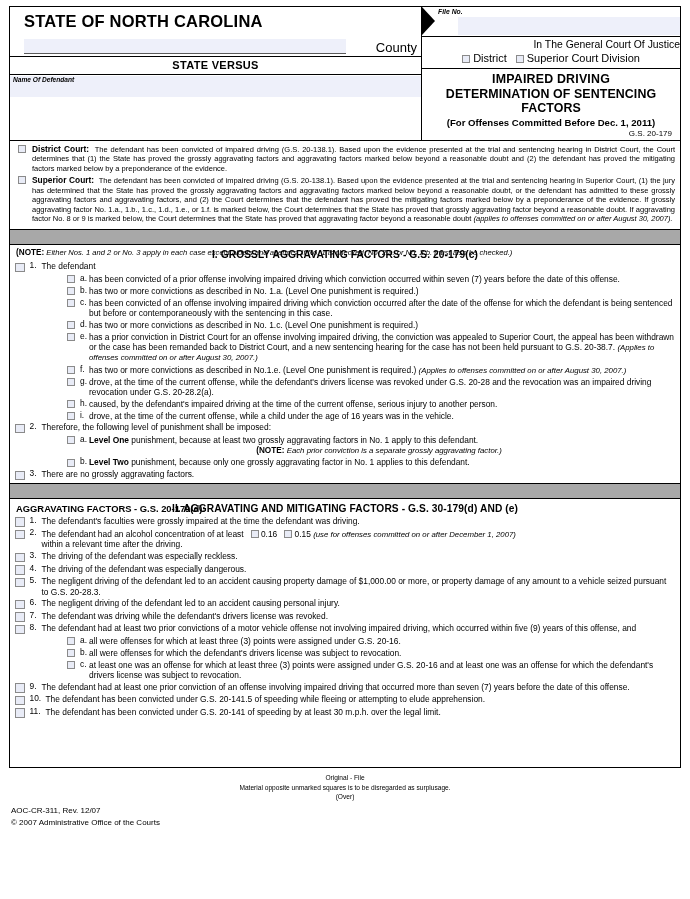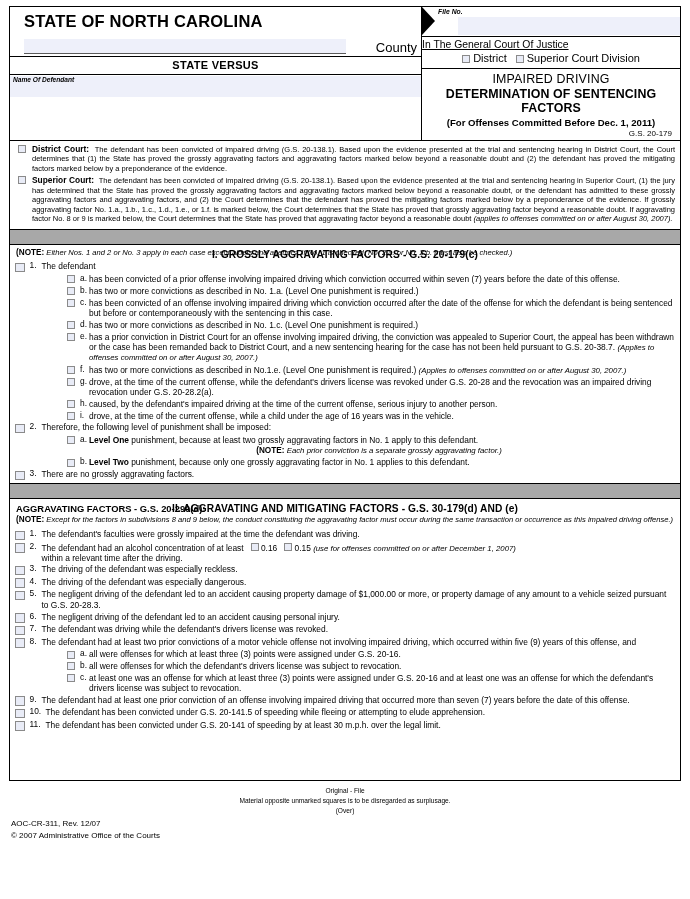--- a/index.html
+++ b/index.html
@@ -115,40 +115,39 @@
     font-style: italic;
     font-weight: bold;
   }
   .fileno-fill {
     position: absolute;
     left: 36px; right: 0; top: 10px;
     height: 18px;
     background: #eef0fa;
   }
   .gcj {
-    text-align: left;
+    text-align: right;
     font-size: 10.4px;
     padding-top: 2px;
-    text-decoration: underline;
   }
   .div-row {
     display: flex;
     justify-content: center;
     align-items: center;
     gap: 9px;
     font-size: 11px;
     padding: 1px 0 3px 0;
   }
   .div-row .cbx { margin-right: 3px; }
   .title-block {
     border-top: 1.6px solid #000;
     text-align: center;
     padding: 3px 4px 0 4px;
   }
-  .t1 { font-size: 12.4px; font-weight: normal; letter-spacing: .2px; }
+  .t1 { font-size: 12.4px; font-weight: bold; letter-spacing: .2px; }
   .t2 { font-size: 12.4px; font-weight: bold; letter-spacing: .1px; }
   .t3 { font-size: 9.6px; font-weight: bold; padding-top: 1px; }
   .t4 { font-size: 8px; text-align: right; padding: 1px 4px 1px 0; }
 
   
   .cbx {
     display: inline-block;
     width: 8px;
     height: 8px;
     border: 1px solid #8a8a8a;
@@ -409,22 +408,21 @@
       <span class="num">3.</span>
       <span class="txt">There are no grossly aggravating factors.</span>
     </div>
   </div>
 
   <div class="secbar">
     <span>II.  AGGRAVATING AND MITIGATING  FACTORS  - G.S.  30-179(d) AND (e)</span>
   </div>
 
   <div class="sect">
-    <div class="agg-head">AGGRAVATING FACTORS - G.S. 20-290(d):</div>
-    <div class="note"><b>(NOTE:</b> <i>Except for the factors in subdivisions 8 and 9 below, the conduct constituting the aggravating factor must occur during the same transaction or occurrence as this impaired driving offense.)</i></div>
+    <div class="agg-head">AGGRAVATING FACTORS - G.S. 20-179(d):</div>
 
     <div class="item">
       <span class="cbx lg"></span>
       <span class="num">1.</span>
       <span class="txt">The defendant's faculties were grossly impaired at the time the defendant was driving.</span>
     </div>
 
     <div class="item">
       <span class="cbx lg"></span>
       <span class="num">2.</span>

